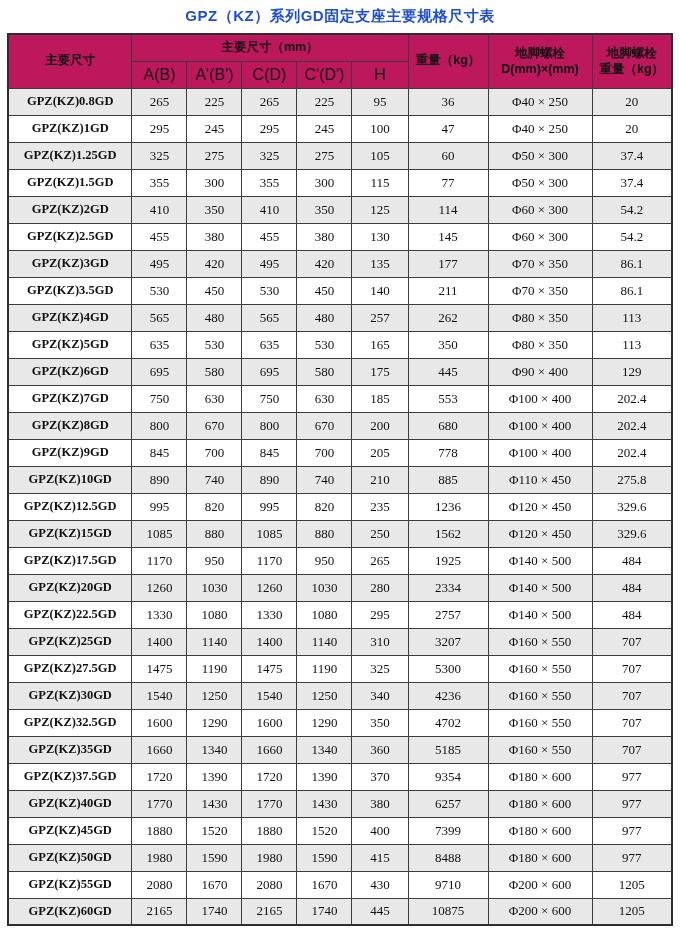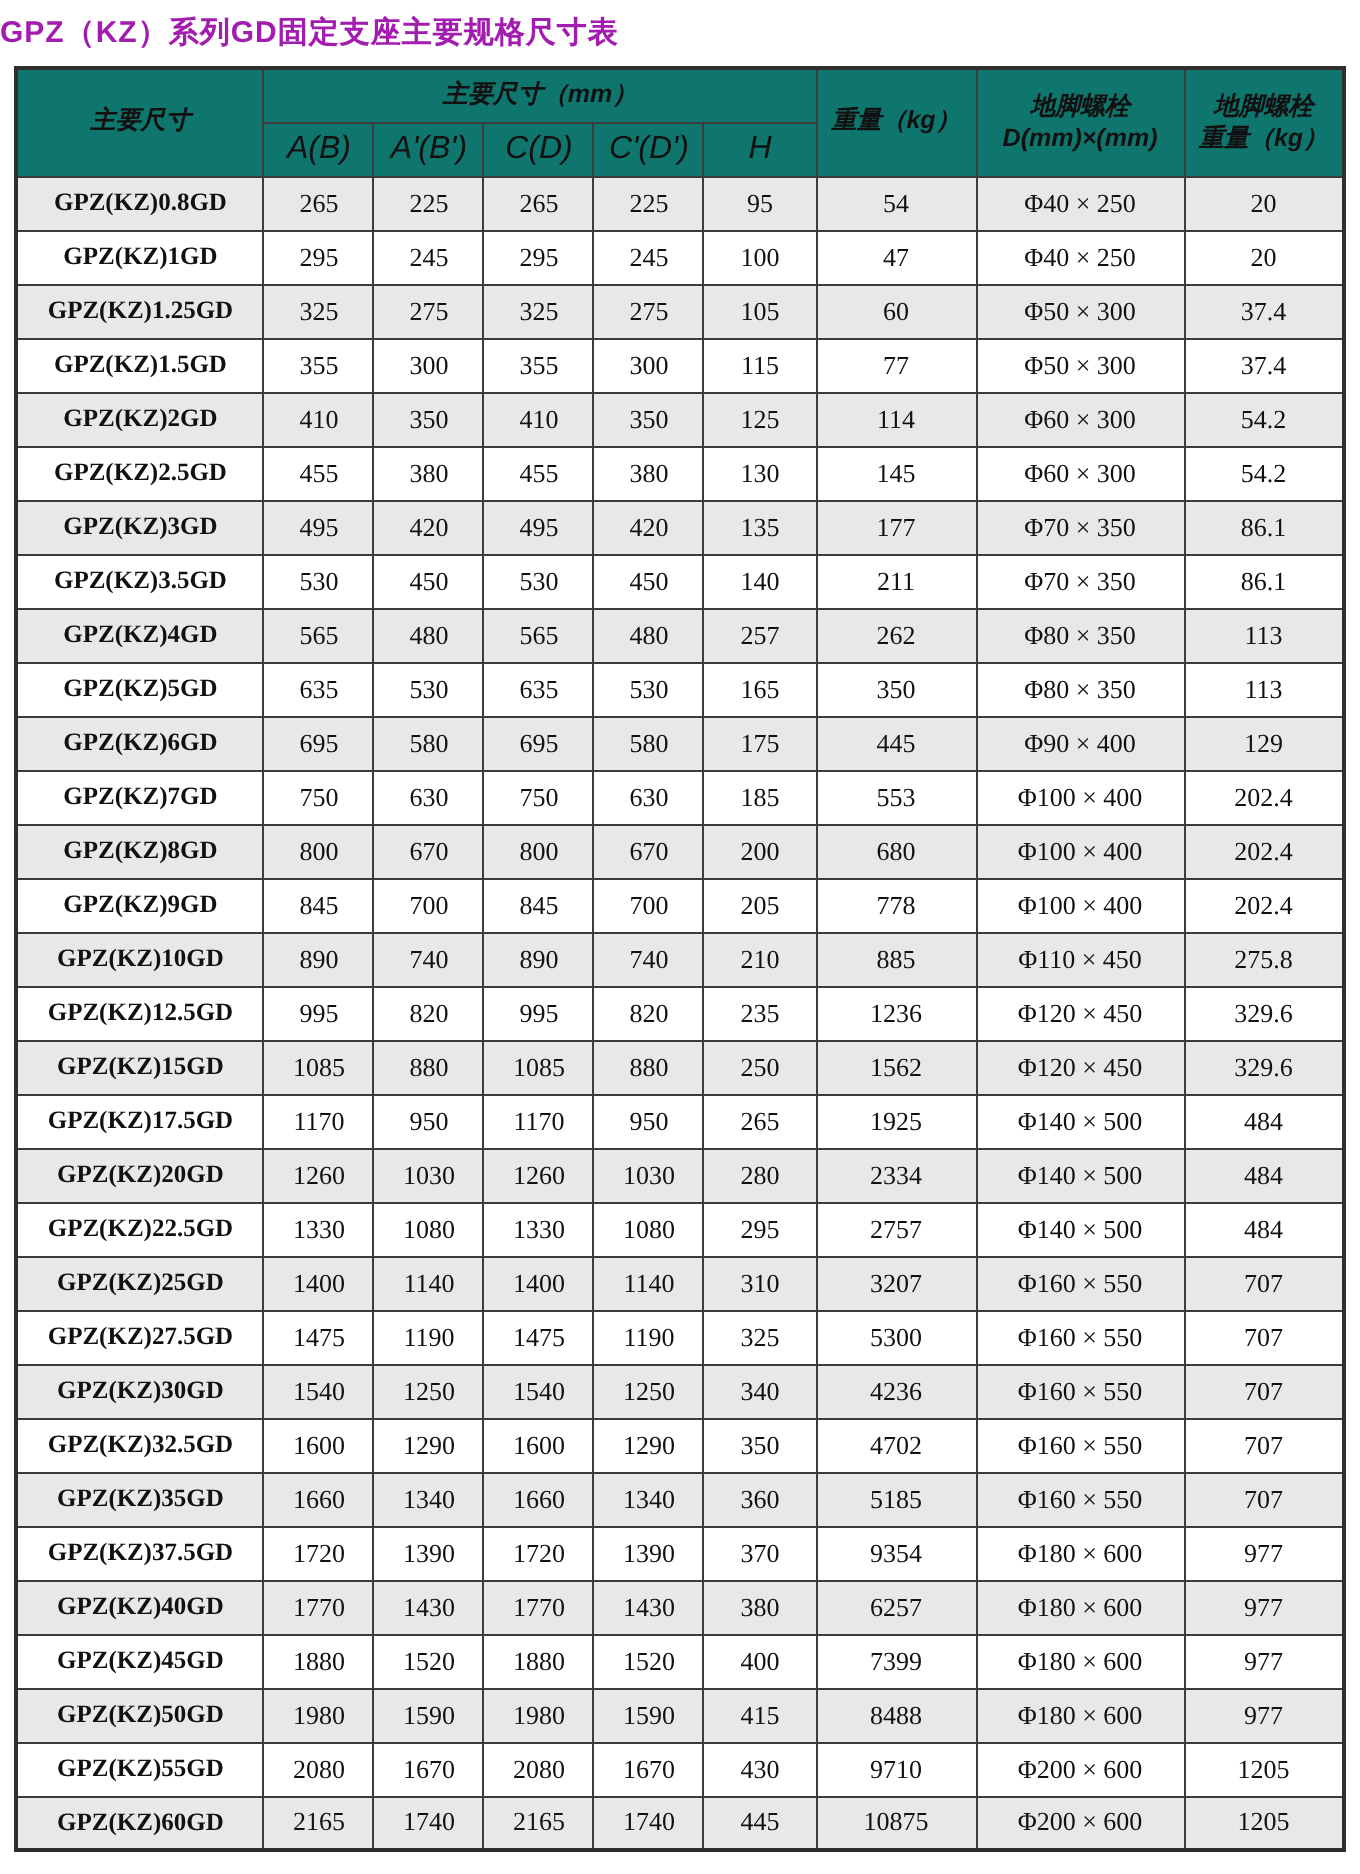--- a/index.html
+++ b/index.html
@@ -3,24 +3,24 @@
 <meta charset="utf-8">
 <style>
   * { margin: 0; padding: 0; box-sizing: border-box; }
   html, body {
     width: 680px;
     background: #ffffff;
     font-family: "Liberation Sans", sans-serif;
   }
   body { height: 937px; overflow: hidden; }
   .page-title {
-    text-align: left;
+    text-align: center;
     font-size: 15px;
     font-weight: bold;
-    color: #a21caf;
+    color: #1d4ed8;
     padding-top: 7px;
     letter-spacing: 0.5px;
     font-family: "Liberation Sans", sans-serif;
   }
   table.spec-table {
     border-collapse: collapse;
     table-layout: fixed;
     width: 664px;
     margin: 7px auto 0 auto;
     border: 2px solid #2e2e2e;
@@ -28,26 +28,25 @@
   .spec-table th, .spec-table td {
     border: 1px solid #3c3c3c;
     text-align: center;
     vertical-align: middle;
     height: 27px;
     padding: 1px 2px;
     overflow: hidden;
     color: #111;
   }
   .spec-table thead th {
-    background: #0f766e;
+    background: #be185d;
     font-weight: bold;
     font-size: 12.5px;
     line-height: 1.25;
     font-family: "Liberation Sans", sans-serif;
-    font-style: italic;
   }
   .spec-table thead th.dim-sub {
     font-weight: normal;
     font-size: 16px;
     font-family: "Liberation Sans", sans-serif;
   }
   .spec-table tbody tr.shaded td { background: #e8e8e8; }
   .spec-table tbody tr td { background: #ffffff; }
   .spec-table td.spec {
     font-family: "Liberation Serif", serif;
@@ -101,21 +100,21 @@
     </tr>
   </thead>
   <tbody>
       <tr class="shaded">
         <td class="spec">GPZ(KZ)0.8GD</td>
         <td class="num">265</td>
         <td class="num">225</td>
         <td class="num">265</td>
         <td class="num">225</td>
         <td class="num">95</td>
-        <td class="num">54</td>
+        <td class="num">36</td>
         <td class="num">Φ40 × 250</td>
         <td class="num">20</td>
       </tr>
       <tr>
         <td class="spec">GPZ(KZ)1GD</td>
         <td class="num">295</td>
         <td class="num">245</td>
         <td class="num">295</td>
         <td class="num">245</td>
         <td class="num">100</td>

